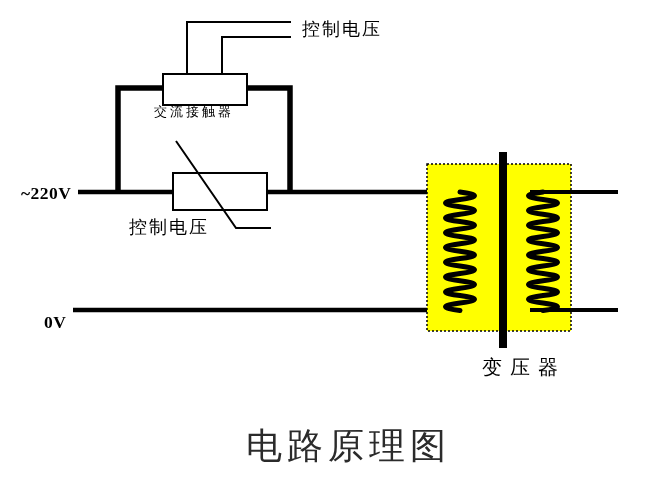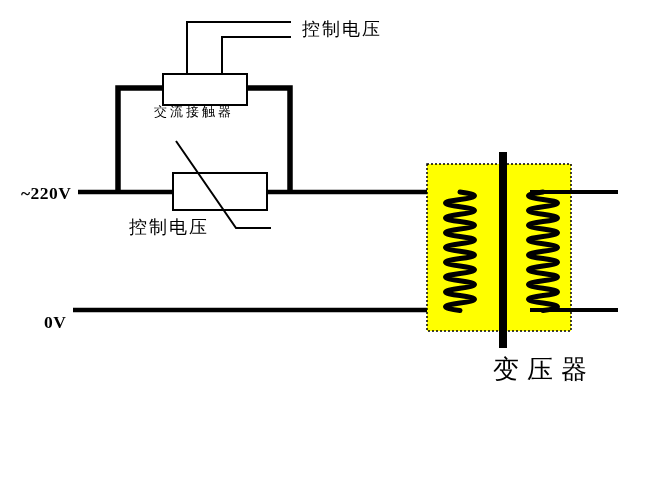--- a/index.html
+++ b/index.html
@@ -18,21 +18,21 @@
     white-space:nowrap;
     line-height:1;
   }
   .lbl-cn{font-size:18px;letter-spacing:2px;}
   .lbl-volt{font-size:17.5px;font-weight:bold;letter-spacing:0.5px;}
   #lbl-ac-contactor{left:154px;top:105px;font-size:13px;letter-spacing:3px;text-align:center;}
   #lbl-control-voltage{left:302px;top:20px;}
   #lbl-surge{left:129px;top:218px;}
   #lbl-220v{left:21px;top:185px;font-family:Liberation Serif, serif;}
   #lbl-0v{left:44px;top:306px;margin-top:8px;}
-  #lbl-transformer{left:493px;top:357px;font-size:26px;letter-spacing:8px;font-weight:500;}
+  #lbl-transformer{left:482px;top:357px;font-size:20px;letter-spacing:8px;font-weight:500;}
   #diagram-title{
     left:246px;top:428px;
     font-size:36px;letter-spacing:5px;
     color:#2b2b2b;
   }
 </style>
 </head>
 <body>
 
 <div id="stage">
@@ -70,13 +70,14 @@
   <div class="lbl" id="lbl-ac-contactor">交流接触器</div>
 
   <div class="lbl lbl-cn" id="lbl-surge">控制电压</div>
 
   <div class="lbl lbl-volt" id="lbl-220v">~220V</div>
 
   <div class="lbl lbl-volt" id="lbl-0v">0V</div>
 
   <div class="lbl" id="lbl-transformer">变压器</div>
 
+  <div class="lbl" id="diagram-title">电路原理图</div>
 </div>
 
 </body></html>

